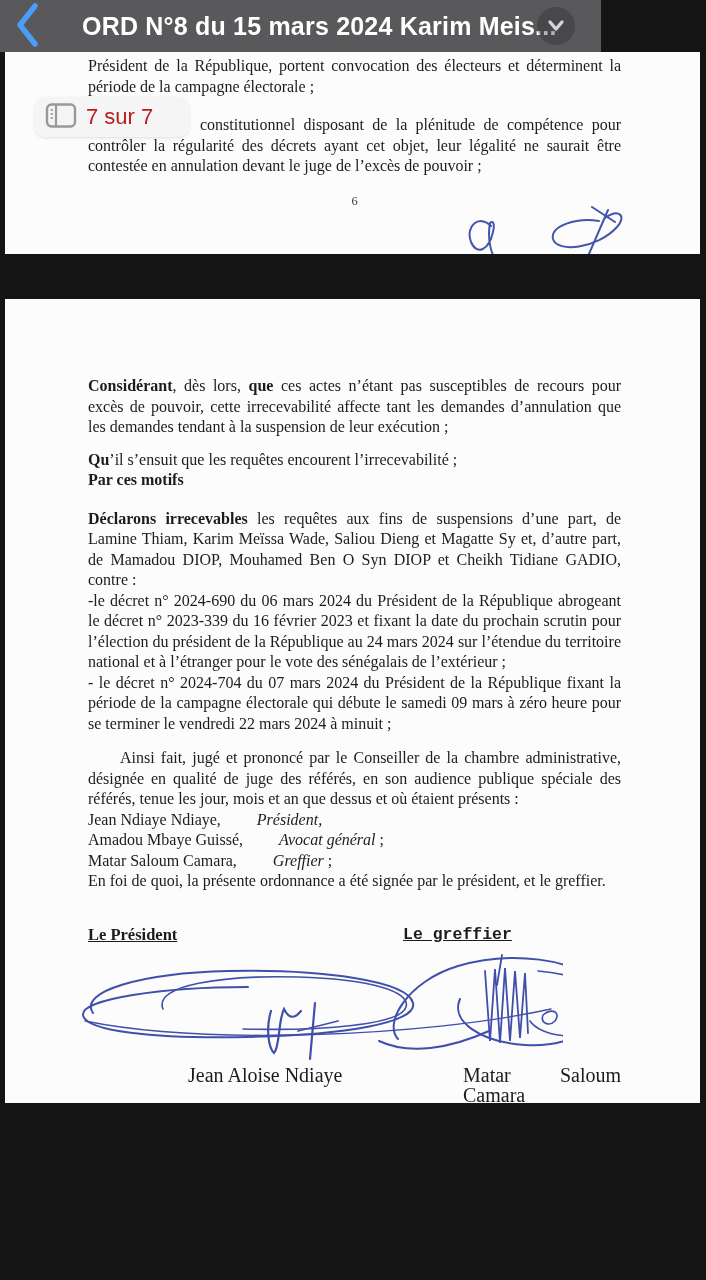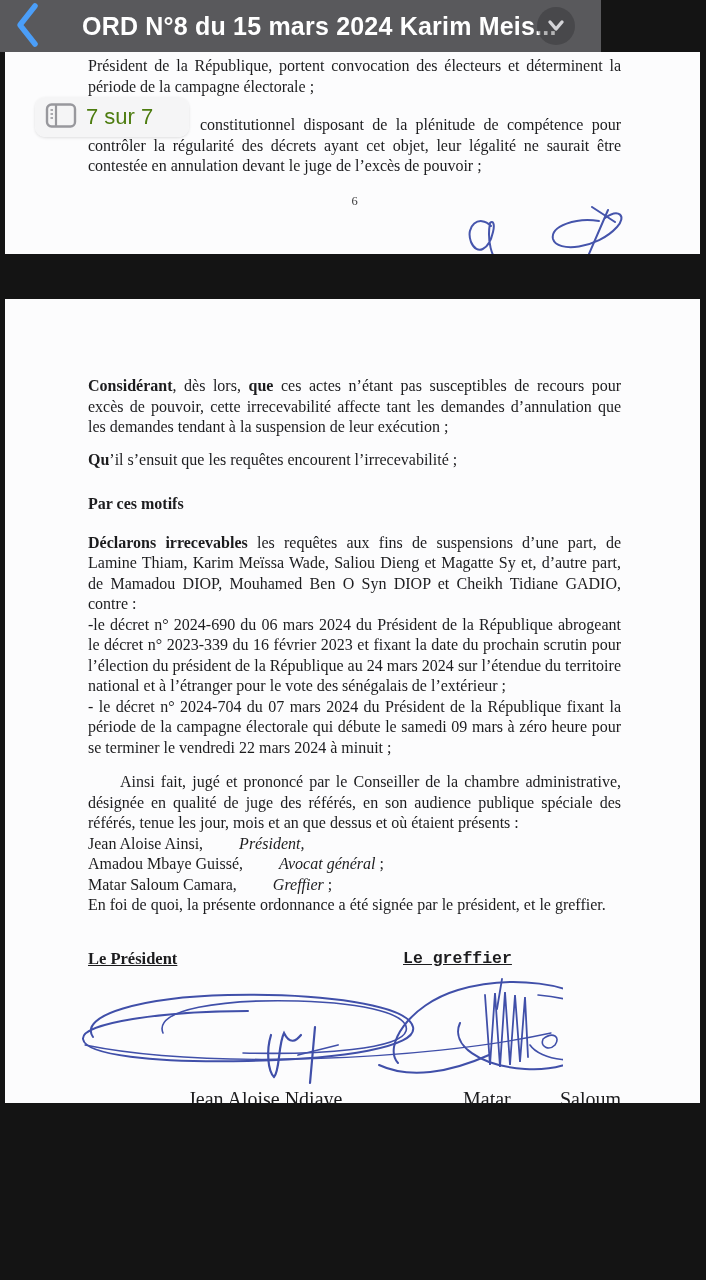--- a/index.html
+++ b/index.html
@@ -32,21 +32,21 @@
   .page6 .doc{padding-top:4px;}
   .page7 .doc{padding-top:77px;}
   .jline{text-align:justify;text-align-last:justify;}
   .lline{text-align:left;text-align-last:left;}
   .indent1{padding-left:112px;}
   .b{font-weight:700;}
   .i{font-style:italic;margin-left:32px;}
   .para{margin:0;}
   .mt-sm{margin-top:12px;}
   .mt-md{margin-top:18px;}
-  .mt-lg{margin-top:24px;}
+  .mt-lg{}
   .ainsi{text-indent:32px;margin-top:14px;}
   .pgnum{font-size:12.5px;color:#3a3a3c;text-align:center;text-align-last:center;}
   .page6 .pgnum{margin-top:14px;}
   .page7 .pgnum{margin-top:52px;}
   
   .sig-heads{position:relative;height:24px;margin-top:33px;}
   .sig-heads span{position:absolute;top:0;font-weight:700;text-decoration:underline;font-size:16.5px;}
   .head-left{left:0;}
   .head-right{left:315px;font-family:Liberation Mono, monospace;}
   .sig-row{position:relative;height:112px;margin-top:4px;}
@@ -55,21 +55,21 @@
   .name-left{left:100px;}
   .name-right{left:375px;}
   
   .page-badge{
     position:absolute;left:35px;top:97px;width:154px;height:40px;z-index:40;
     background:rgba(245,245,246,.97);border-radius:10px;
     display:flex;align-items:center;gap:9px;padding:0 10px;box-sizing:border-box;
     box-shadow:0 1px 3px rgba(0,0,0,.12);cursor:pointer;border:none;
   }
   .page-badge .label{
-    color:#4d7c0f;font-size:22px;font-family:"Liberation Sans",sans-serif;font-weight:400;white-space:nowrap;
+    color:#b91c1c;font-size:22px;font-family:"Liberation Sans",sans-serif;font-weight:400;white-space:nowrap;
   }
   .ink-initials,.ink-signatures{position:absolute;pointer-events:none;}
   .ink-initials{left:450px;top:148px;}
 </style>
 </head>
 <body>
 
 <div class="navbar">
   <button class="back-btn">
     <span>
@@ -112,21 +112,21 @@
 
 <div class="page page7">
   <div class="doc">
     <p class="para"><span class="b">Considérant</span><span>, dès lors, </span><span class="b">que</span><span> ces actes n’étant pas susceptibles de recours pour excès de pouvoir, cette irrecevabilité affecte tant les demandes d’annulation que les demandes tendant à la suspension de leur exécution ;</span></p>
     <p class="para mt-sm"><span class="b">Qu</span><span>’il s’ensuit que les requêtes encourent l’irrecevabilité ;</span></p>
     <p class="para mt-lg"><span class="b">Par ces motifs</span></p>
     <p class="para mt-md"><span class="b">Déclarons irrecevables</span><span> les requêtes aux fins de suspensions d’une part, de Lamine Thiam, Karim Meïssa Wade, Saliou Dieng et Magatte Sy et, d’autre part, de Mamadou DIOP, Mouhamed Ben O Syn DIOP et Cheikh Tidiane GADIO, contre :</span></p>
     <p class="para">-le décret n° 2024-690 du 06 mars 2024 du Président de la République abrogeant le décret n° 2023-339 du 16 février 2023 et fixant la date du prochain scrutin pour l’élection du président de la République au 24 mars 2024 sur l’étendue du territoire national et à l’étranger pour le vote des sénégalais de l’extérieur ;</p>
     <p class="para">- le décret n° 2024-704 du 07 mars 2024 du Président de la République fixant la période de la campagne électorale qui débute le samedi 09 mars à zéro heure pour se terminer le vendredi 22 mars 2024 à minuit ;</p>
     <p class="para ainsi">Ainsi fait, jugé et prononcé par le Conseiller de la chambre administrative, désignée en qualité de juge des référés, en son audience publique spéciale des référés, tenue les jour, mois et an que dessus et où étaient présents :</p>
-    <p class="para lline"><span>Jean Aloise Ainsi, </span><span class="i">Président,</span></p>
+    <p class="para lline"><span>Jean Ndiaye Ndiaye, </span><span class="i">Président,</span></p>
     <p class="para lline"><span>Amadou Mbaye Guissé, </span><span class="i">Avocat général</span><span> ;</span></p>
     <p class="para lline"><span>Matar Saloum Camara, </span><span class="i">Greffier</span><span> ;</span></p>
     <p class="para">En foi de quoi, la présente ordonnance a été signée par le président, et le greffier.</p>
 
     <div class="sig-heads">
       <span class="head-left">Le Président</span>
       <span class="head-right">Le greffier</span>
     </div>
 
     <div class="sig-row">

